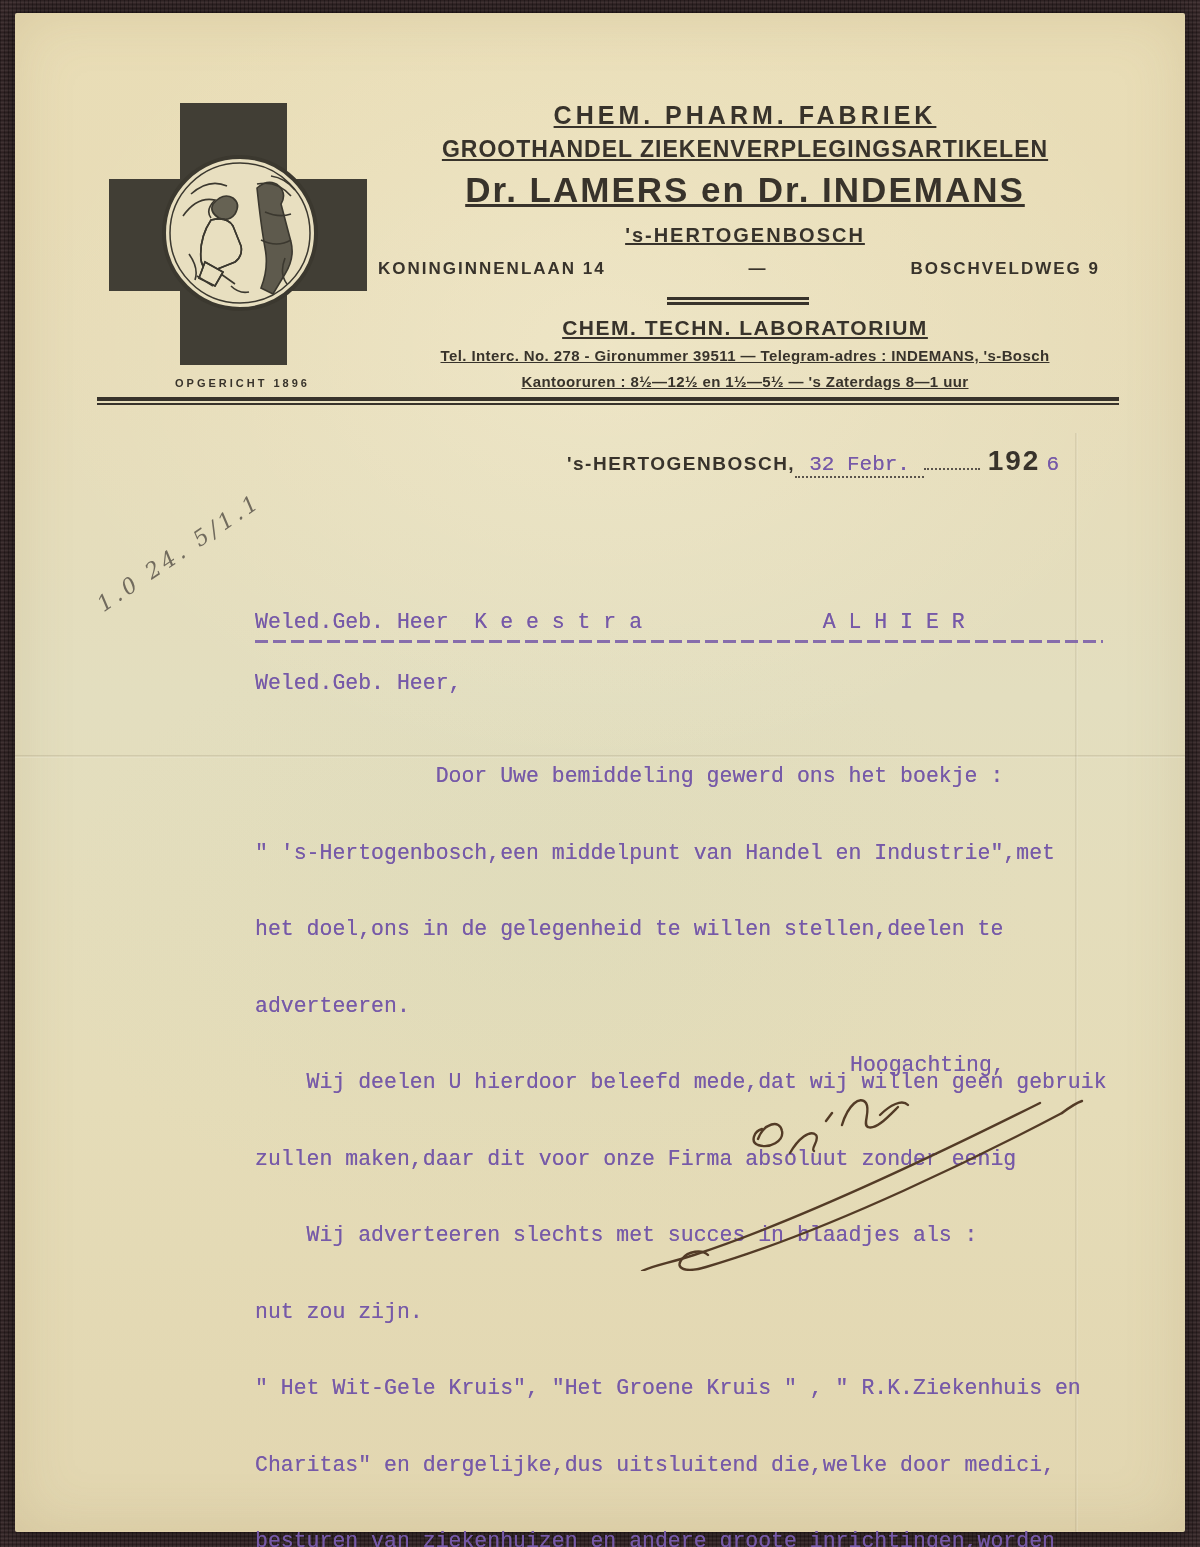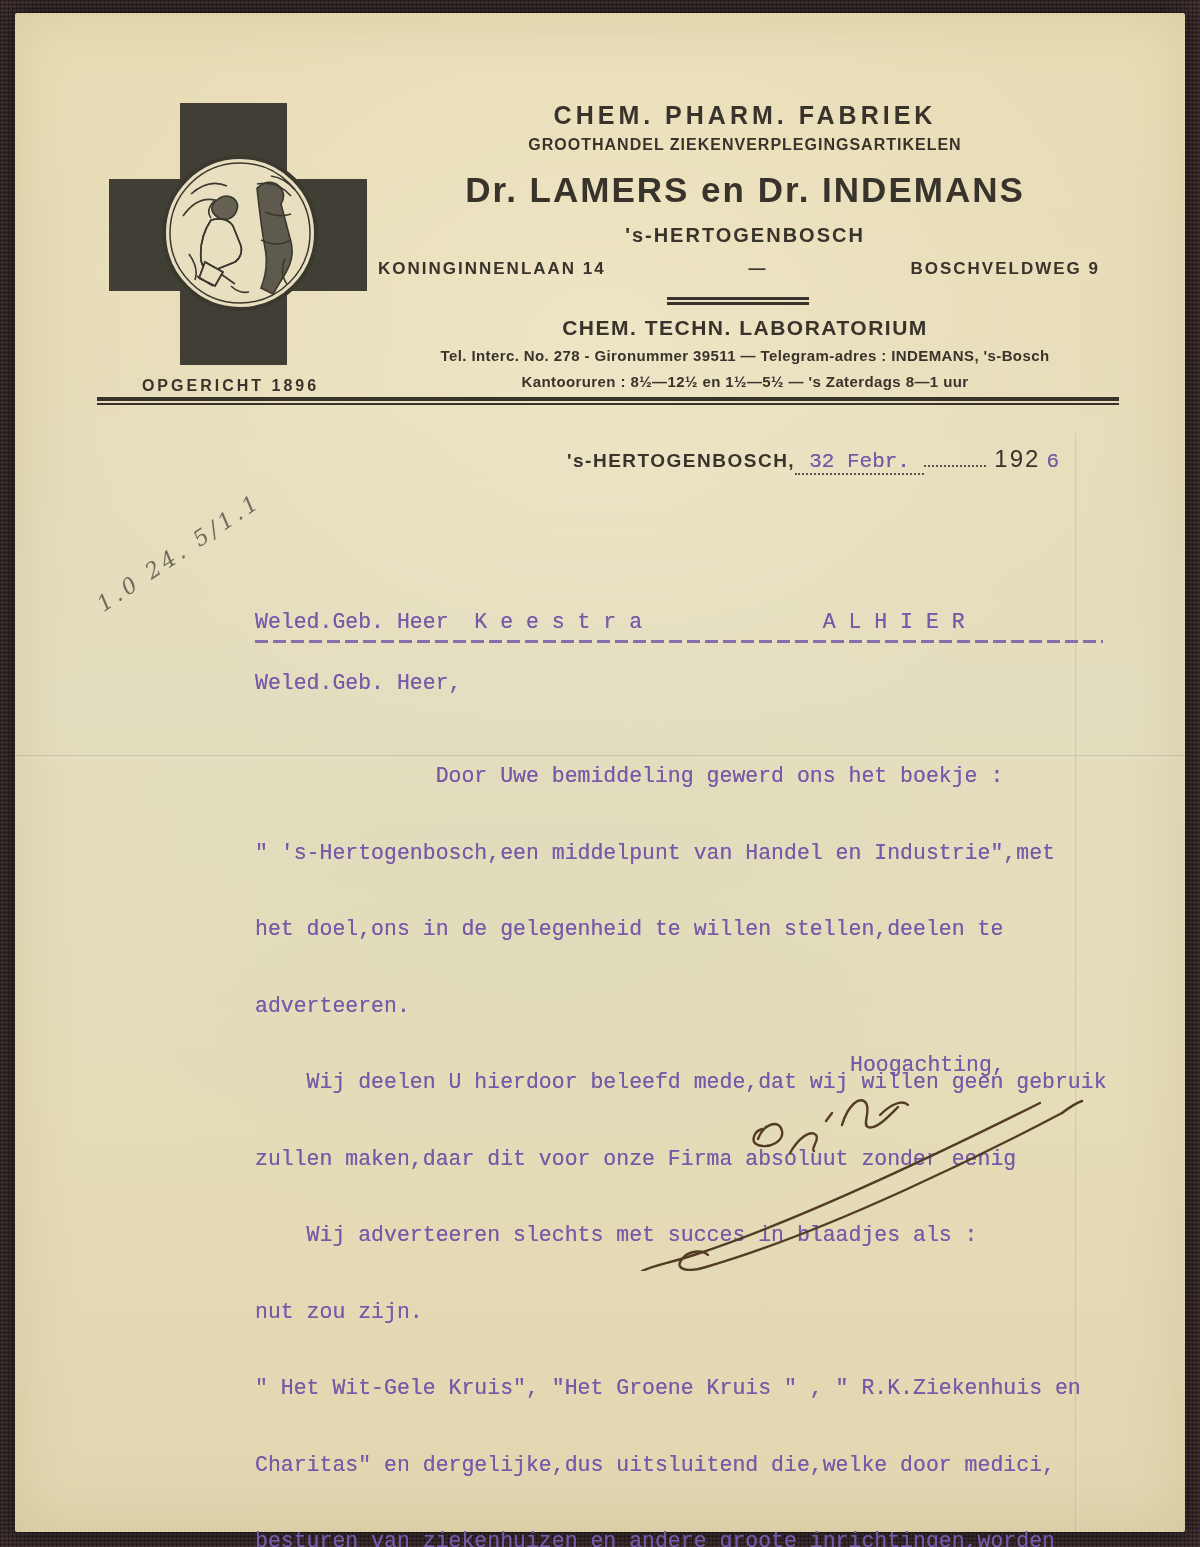--- a/index.html
+++ b/index.html
@@ -27,26 +27,26 @@
   
   .crease-h{position:absolute;left:0;right:0;height:3px;
     background:linear-gradient(to bottom, rgba(110,92,60,.20), rgba(255,255,240,.28));}
   .crease-v{position:absolute;width:3px;
     background:linear-gradient(to right, rgba(110,92,60,.16), rgba(255,255,240,.22));}
 
   
   .cross-v{position:absolute;left:165px;top:90px;width:107px;height:262px;background:#413e35;}
   .cross-h{position:absolute;left:94px;top:166px;width:258px;height:112px;background:#413e35;}
   .logo-circle{position:absolute;left:146px;top:141px;width:158px;height:158px;}
-  .founded{position:absolute;left:103px;top:364px;width:225px;text-align:center;
-    font-size:16px;font-weight:bold;letter-spacing:3px;color:var(--ink-print);}
+  .founded{position:absolute;left:115px;top:364px;width:225px;text-align:center;
+    font-size:11px;font-weight:bold;letter-spacing:3px;color:var(--ink-print);}
 
-  .head{position:absolute;left:330px;width:800px;text-align:center;color:var(--ink-print);}
+  .head{position:absolute;left:330px;width:800px;text-align:center;color:var(--ink-print);text-decoration:underline;}
   .h1{top:88px;font-size:25px;font-weight:bold;letter-spacing:4px;}
-  .h2{top:123px;font-size:16px;font-weight:bold;letter-spacing:1px;}
+  .h2{top:123px;font-size:23px;font-weight:bold;letter-spacing:1px;}
   .h3{top:157px;font-size:35px;font-weight:bold;letter-spacing:2px;}
   .h4{top:211px;font-size:20px;font-weight:bold;letter-spacing:2px;}
   .addr-row{position:absolute;left:363px;top:246px;width:722px;display:flex;
     justify-content:space-between;align-items:baseline;color:var(--ink-print);
     font-size:17px;font-weight:bold;letter-spacing:2px;}
   .rule-short{position:absolute;left:652px;top:284px;width:142px;height:8px;
     background:linear-gradient(#38332b 0 3px, transparent 3px 5px, #38332b 5px 8px);}
   .h5{top:303px;font-size:21px;font-weight:bold;letter-spacing:1.5px;}
   .h6{top:334px;font-size:15px;font-weight:bold;letter-spacing:.4px;}
   .h7{top:360px;font-size:15px;font-weight:bold;letter-spacing:.4px;}
@@ -54,21 +54,21 @@
     background:linear-gradient(#38332b 0 4px, transparent 4px 6px, #38332b 6px 8px);}
 
   
   .date-row{position:absolute;left:552px;top:432px;width:492px;display:flex;align-items:baseline;}
   .date-place{font-size:19px;font-weight:bold;letter-spacing:1.5px;color:var(--ink-print);white-space:nowrap;text-align:right;}
   .dotted{border-bottom:2px dotted #5a544c;}
   .typed{font-family:"Liberation Mono", monospace;color:var(--ink-typed);
     text-shadow:0 0 .5px rgba(118,89,168,.8);}
   .date-typed{font-size:21px;padding:0 14px;white-space:nowrap;}
   .date-fill{flex:1;}
-  .date-year{font-size:24px;font-weight:normal;letter-spacing:2px;color:var(--ink-print);padding-left:8px;}
+  .date-year{font-size:28px;font-weight:bold;letter-spacing:2px;color:var(--ink-print);padding-left:8px;}
   .date-year-typed{font-size:21px;padding-left:6px;}
 
   
   .pencil{position:absolute;left:62px;top:508px;width:260px;
     font-family:"DejaVu Serif", serif;font-style:italic;font-size:22px;letter-spacing:4px;
     color:var(--ink-pencil);transform:rotate(-34deg);opacity:.85;white-space:nowrap;}
 
   
   .mono{font-family:"Liberation Mono", monospace;color:var(--ink-typed);
     font-size:21.5px;white-space:pre;text-shadow:0 0 .6px rgba(118,89,168,.75);}

